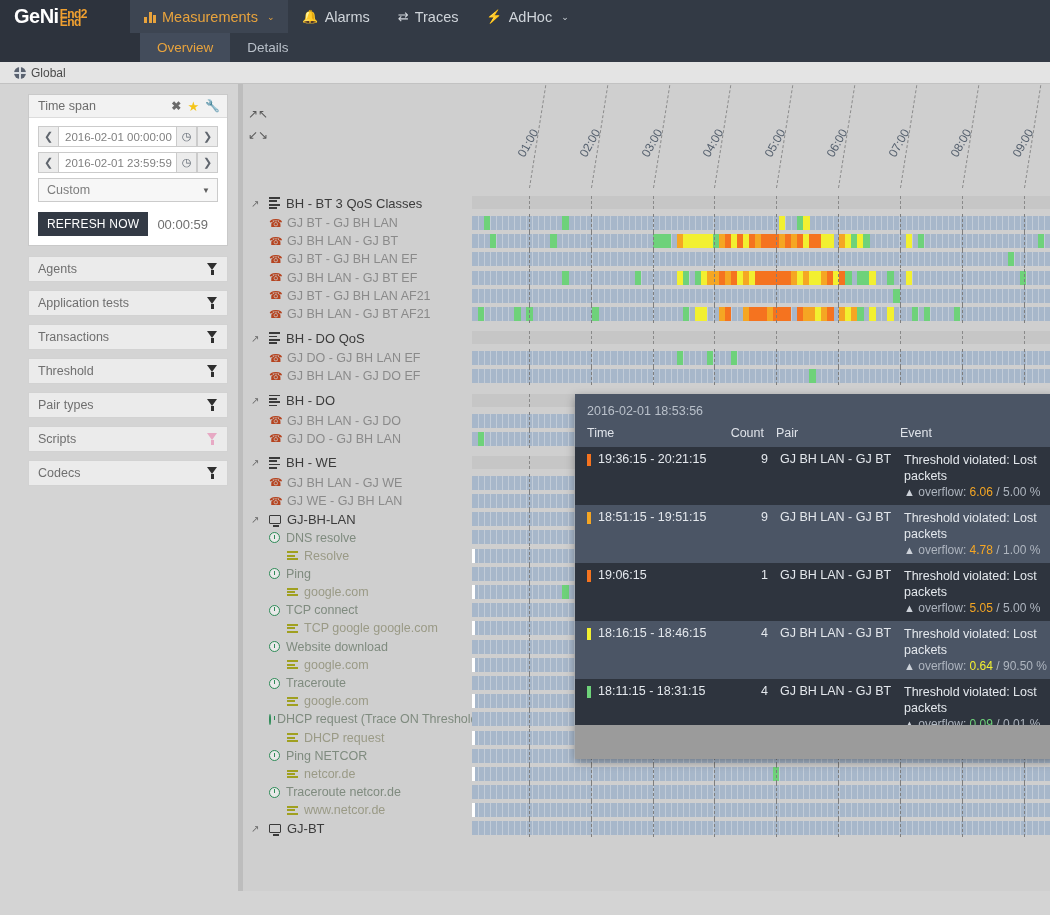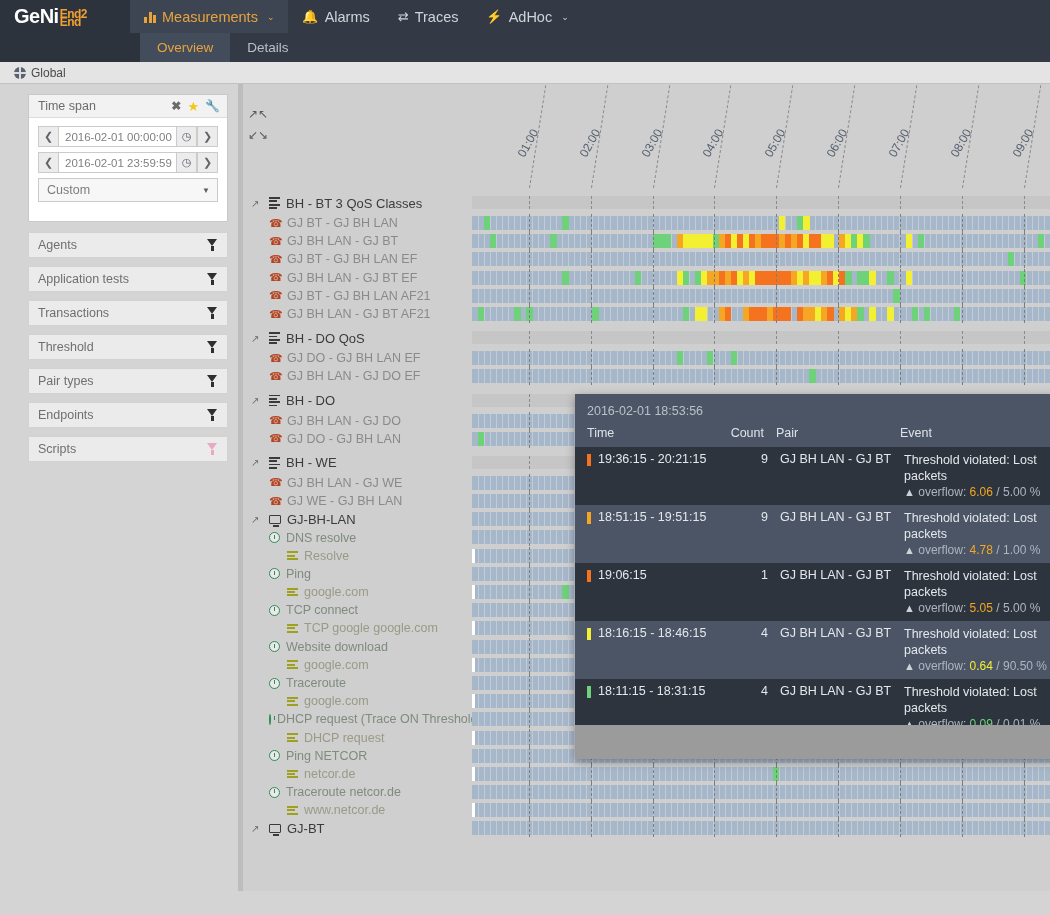--- a/index.html
+++ b/index.html
@@ -330,20 +330,24 @@
           <div class="dtval">2016-02-01 23:59:59</div>
           <div class="dtbtn">
               <span class="clockico">◷</span>
             </div>
           <div class="dtbtn">❯</div>
         </div>
         <div class="selectbox">
           <span>Custom</span>
           <span class="sb-caret">▼</span>
         </div>
+        <div class="refreshrow">
+          <div class="refreshbtn">REFRESH NOW</div>
+          <div class="countdown">00:00:59</div>
+        </div>
       </div>
     </div>
 
     <div id="filter-list">
         <div class="filterpanel">
           <span>Agents</span>
           <span class="funnel"></span>
         </div>
         <div class="filterpanel">
           <span>Application tests</span>
@@ -355,26 +359,26 @@
         </div>
         <div class="filterpanel">
           <span>Threshold</span>
           <span class="funnel"></span>
         </div>
         <div class="filterpanel">
           <span>Pair types</span>
           <span class="funnel"></span>
         </div>
         <div class="filterpanel">
-          <span>Endpoints</span>
-          <span class="funnel"></span>
-        </div>
-        <div class="filterpanel">
           <span>Scripts</span>
           <span class="funnel pink"></span>
+        </div>
+        <div class="filterpanel">
+          <span>Codecs</span>
+          <span class="funnel"></span>
         </div>
       </div>
   </div>
 
   <div id="vdiv"></div>
 
   <div id="main">
     <div id="timeaxis">
       <div class="expandicons">
         <span class="arrowsico">↗↖</span>

